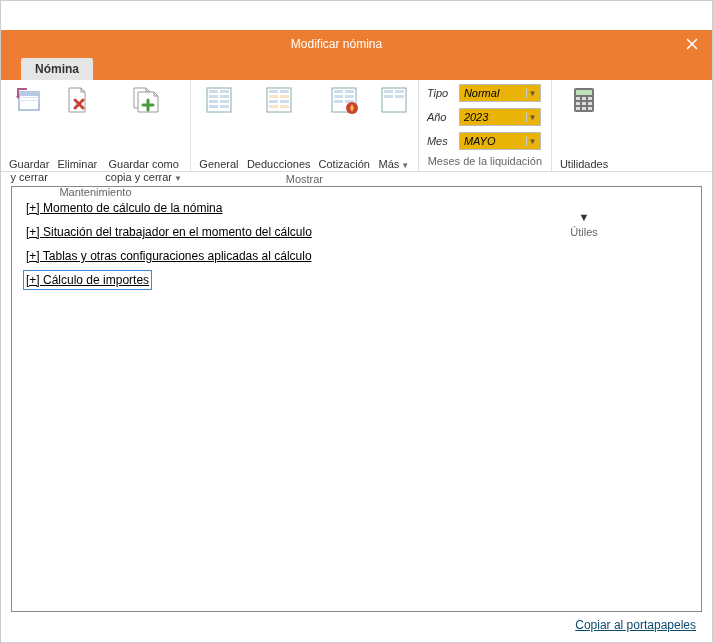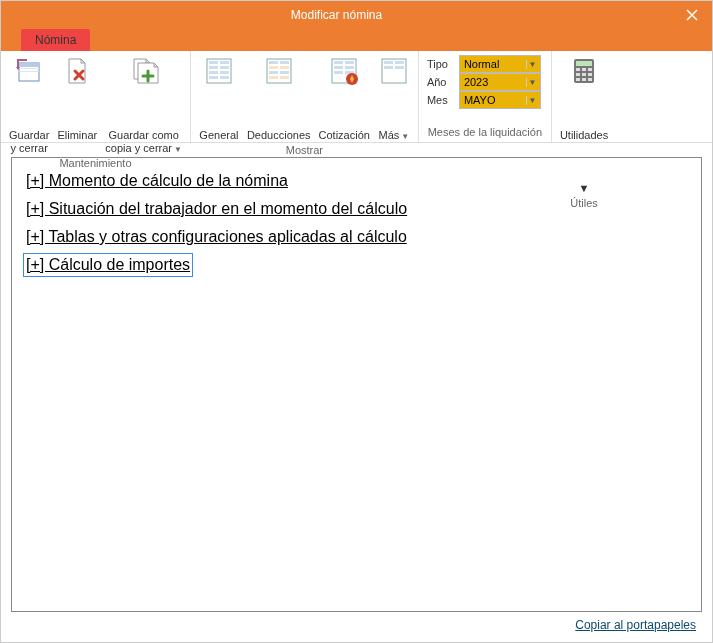--- a/index.html
+++ b/index.html
@@ -14,20 +14,21 @@
     border: 1px solid #ccc;
   }
   
   .titlebar {
     background: #ED7D31;
     color: #fff;
     height: 28px;
     display: flex;
     align-items: center;
     position: relative;
+    margin-top: 29px;
   }
   .titlebar .title {
     flex: 1;
     text-align: center;
     font-size: 12px;
   }
   .titlebar .close {
     width: 40px;
     height: 28px;
     display: flex;
@@ -38,27 +39,28 @@
   }
   
   .tabstrip {
     background: #ED7D31;
     height: 22px;
     display: flex;
     align-items: flex-end;
     padding-left: 20px;
   }
   .tab {
-    background: #ef4444;
+    background: #e5e5e5;
     color: #333;
     padding: 4px 14px;
     font-size: 12px;
     border-top-left-radius: 2px;
     border-top-right-radius: 2px;
     cursor: pointer;
+    font-weight: bold;
   }
   
   .ribbon {
     background: #fff;
     border-bottom: 1px solid #ddd;
     display: flex;
     height: 92px;
   }
   .group {
     border-right: 1px solid #e0e0e0;
@@ -98,23 +100,24 @@
   }
   .dropdown-row .arrow-down {
     font-size: 8px;
     color: #666;
     margin-left: 2px;
   }
   
   .filters {
     display: flex;
     flex-direction: column;
-    gap: 0;
+    gap: 6px;
     padding: 2px 6px 0 4px;
     font-size: 11px;
+    font-style: italic;
   }
   .frow {
     display: flex;
     align-items: center;
     gap: 4px;
   }
   .frow .flabel { width: 28px; color:#333; }
   .fselect {
     border: 1px solid #bbb;
     background: #eab308;
@@ -144,21 +147,21 @@
   .content-box {
     flex: 1;
     border: 1px solid #888;
     padding: 14px;
     overflow: auto;
   }
   .tree-link {
     display: inline-block;
     color: #000;
     text-decoration: underline;
-    font-size: 16px;
+    font-size: 12px;
     margin-bottom: 10px;
     cursor: pointer;
   }
   .tree-link.active {
     outline: 1px solid #3a8dde;
     outline-offset: 2px;
   }
   .footer-link {
     text-align: right;
     padding: 6px 6px 6px 0;

